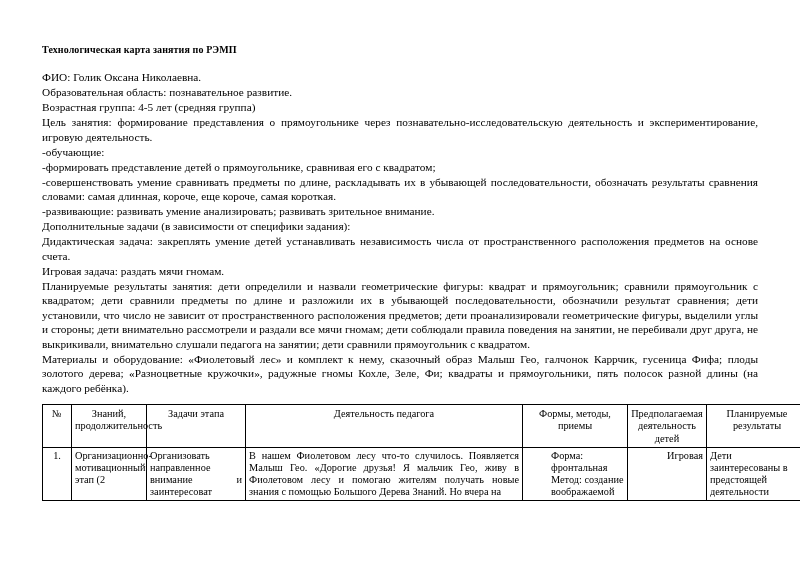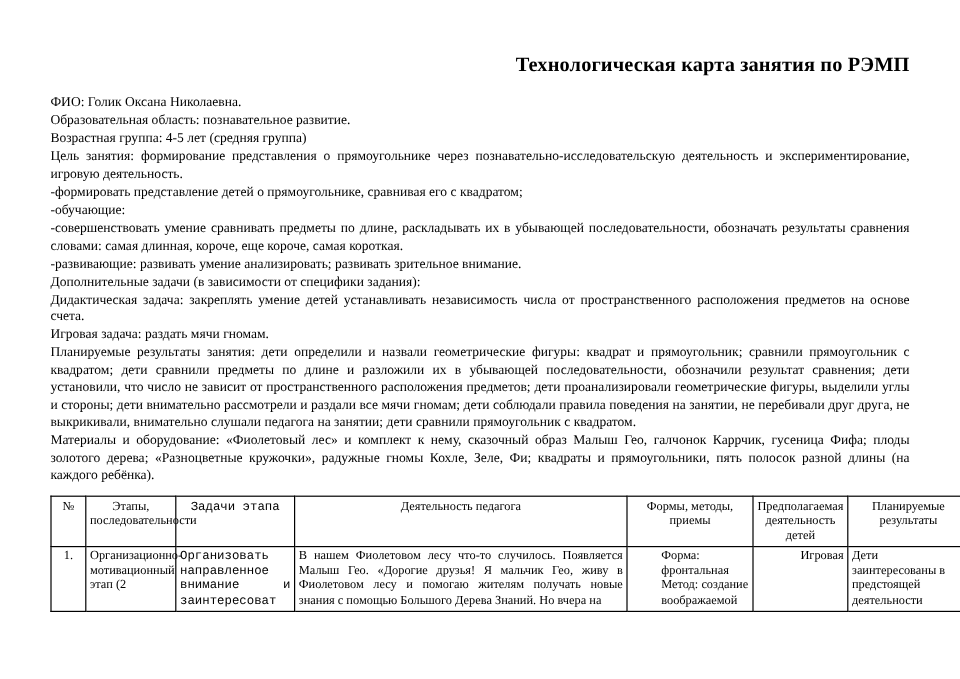--- a/index.html
+++ b/index.html
@@ -15,23 +15,23 @@
     overflow: hidden;
   }
   .page {
     position: relative;
     width: 800px;
     height: 566px;
     box-sizing: border-box;
     padding: 44px 42px 0 42px;
   }
   .doc-title {
-    text-align: right;
+    text-align: left;
     font-weight: bold;
-    font-size: 17px;
+    font-size: 10px;
     line-height: 1.2;
     margin: 0 0 14px 0;
     letter-spacing: 0.1px;
   }
   .para {
     font-size: 11.3px;
     line-height: 1.285;
     text-align: justify;
     text-justify: inter-word;
     margin: 0 0 0.5px 0;
@@ -53,55 +53,55 @@
     line-height: 1.18;
     font-weight: normal;
   }
   table.tk thead td {
     text-align: center;
     vertical-align: top;
     padding-top: 3px;
   }
   .col-num     { width: 22px; text-align: center; }
   .col-stage   { width: 68px; }
-  .col-tasks   { width: 92px; font-family: Liberation Mono, monospace; }
+  .col-tasks   { width: 92px; }
   .col-activity{ width: 270px; margin-left: 36px; }
   .col-forms   { width: 98px; }
   .col-result1 { width: 72px; text-align: right; }
   .col-result2 { width: 94px; }
 
   td.cell-center { text-align: center; }
   td.cell-just { text-align: justify; }
 </style>
 </head>
 <body>
 
 <div class="page">
 
   <div class="doc-title">Технологическая карта занятия по РЭМП</div>
 
   <div class="para">ФИО: Голик Оксана Николаевна.</div>
   <div class="para">Образовательная область: познавательное развитие.</div>
   <div class="para">Возрастная группа: 4-5 лет (средняя группа)</div>
   <div class="para">Цель занятия: формирование представления о прямоугольнике через познавательно-исследовательскую деятельность и экспериментирование, игровую деятельность.</div>
+  <div class="para">-обучающие:</div>
   <div class="para">-формировать представление детей о прямоугольнике, сравнивая его с квадратом;</div>
-  <div class="para">-обучающие:</div>
   <div class="para">-совершенствовать умение сравнивать предметы по длине, раскладывать их в убывающей последовательности, обозначать результаты сравнения словами: самая длинная, короче, еще короче, самая короткая.</div>
   <div class="para">-развивающие: развивать умение анализировать; развивать зрительное внимание.</div>
   <div class="para">Дополнительные задачи (в зависимости от специфики задания):</div>
   <div class="para">Дидактическая задача: закреплять умение детей устанавливать независимость числа от пространственного расположения предметов на основе счета.</div>
   <div class="para">Игровая задача: раздать мячи гномам.</div>
   <div class="para">Планируемые результаты занятия: дети определили и назвали геометрические фигуры: квадрат и прямоугольник; сравнили прямоугольник с квадратом; дети сравнили предметы по длине и разложили их в убывающей последовательности, обозначили результат сравнения; дети установили, что число не зависит от пространственного расположения предметов; дети проанализировали геометрические фигуры, выделили углы и стороны; дети внимательно рассмотрели и раздали все мячи гномам; дети соблюдали правила поведения на занятии, не перебивали друг друга, не выкрикивали, внимательно слушали педагога на занятии; дети сравнили прямоугольник с квадратом.</div>
   <div class="para">Материалы и оборудование: «Фиолетовый лес» и комплект к нему, сказочный образ Малыш Гео, галчонок Каррчик, гусеница Фифа; плоды золотого дерева; «Разноцветные кружочки», радужные гномы Кохле, Зеле, Фи; квадраты и прямоугольники, пять полосок разной длины (на каждого ребёнка).</div>
 
   <table class="tk">
     <thead>
       <tr>
         <td class="col-num">№</td>
-        <td class="col-stage">Этапы, последовательности</td>
+        <td class="col-stage">Знаний, продолжительность</td>
         <td class="col-tasks">Задачи этапа</td>
         <td class="col-activity">Деятельность педагога</td>
         <td class="col-forms">Формы, методы, приемы</td>
         <td class="col-result1">Предполагаемая деятельность детей</td>
         <td class="col-result2">Планируемые результаты</td>
       </tr>
     </thead>
     <tbody>
       <tr>
         <td class="col-num cell-center">1.</td>

